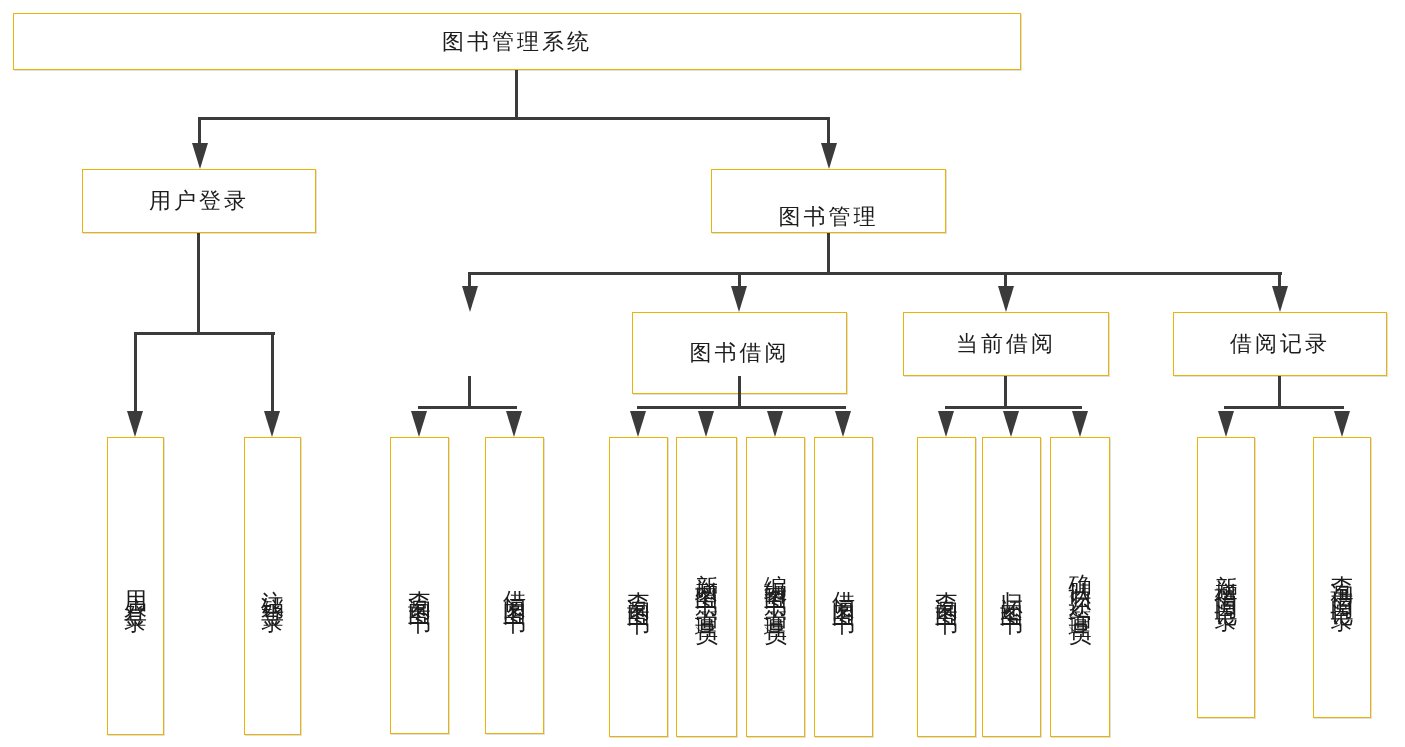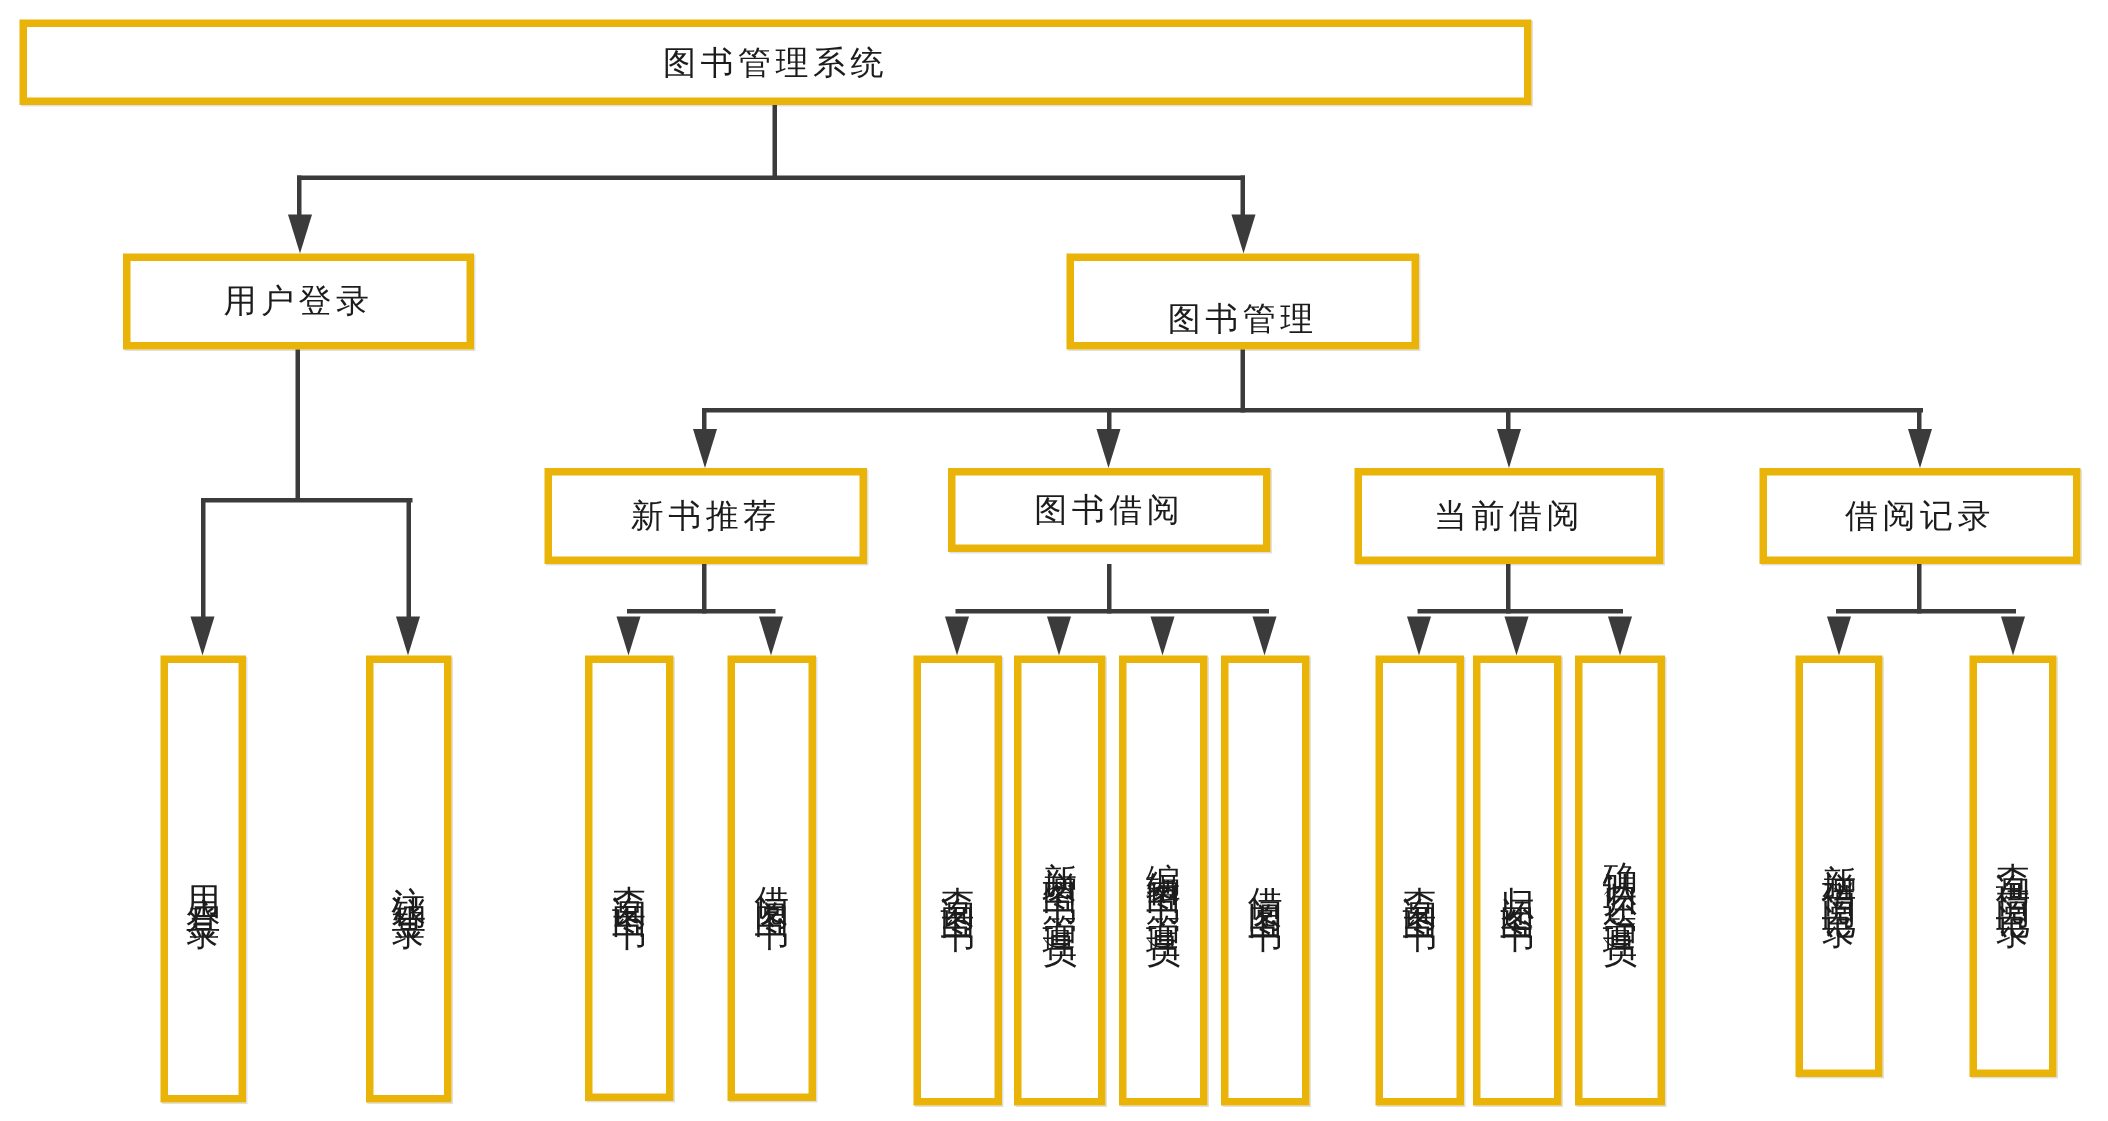--- a/index.html
+++ b/index.html
@@ -11,21 +11,21 @@
   .canvas {
     position: relative;
     width: 1405px;
     height: 747px;
     background: #ffffff;
     overflow: hidden;
   }
   .box {
     position: absolute;
     box-sizing: border-box;
-    border: 5px solid #eab308;
+    border: 1px solid #eab308;
     background: #ffffff;
     display: flex;
     align-items: center;
     justify-content: center;
     color: #1c1c1c;
     box-shadow: 1px 1px 0 rgba(0,0,0,0.12);
   }
   .hlabel {
     font-size: 22px;
     letter-spacing: 3px;
@@ -70,24 +70,21 @@
     <span class="hlabel">图书管理系统</span>
   </div>
 
   <div class="box" style="left:82px; top:169px; width:234px; height:64px;">
     <span class="hlabel">用户登录</span>
   </div>
   <div class="box" style="left:711px; top:169px; width:235px; height:64px;align-items:flex-end;">
     <span class="hlabel">图书管理</span>
   </div>
 
-  <div class="box" style="left:363px; top:312px; width:215px; height:64px;">
-    <span class="hlabel">新书推荐</span>
-  </div>
-  <div class="box" style="left:632px; top:312px; width:215px; height:56px;">
+  <div class="box" style="left:632px; top:312px; width:215px; height:82px;">
     <span class="hlabel">图书借阅</span>
   </div>
   <div class="box" style="left:903px; top:312px; width:206px; height:64px;justify-content:center;">
     <span class="hlabel">当前借阅</span>
   </div>
   <div class="box" style="left:1173px; top:312px; width:214px; height:64px;font-family:Liberation Mono, monospace;">
     <span class="hlabel">借阅记录</span>
   </div>
 
   <div class="box" style="left:107px; top:437px; width:57px; height:298px;">

